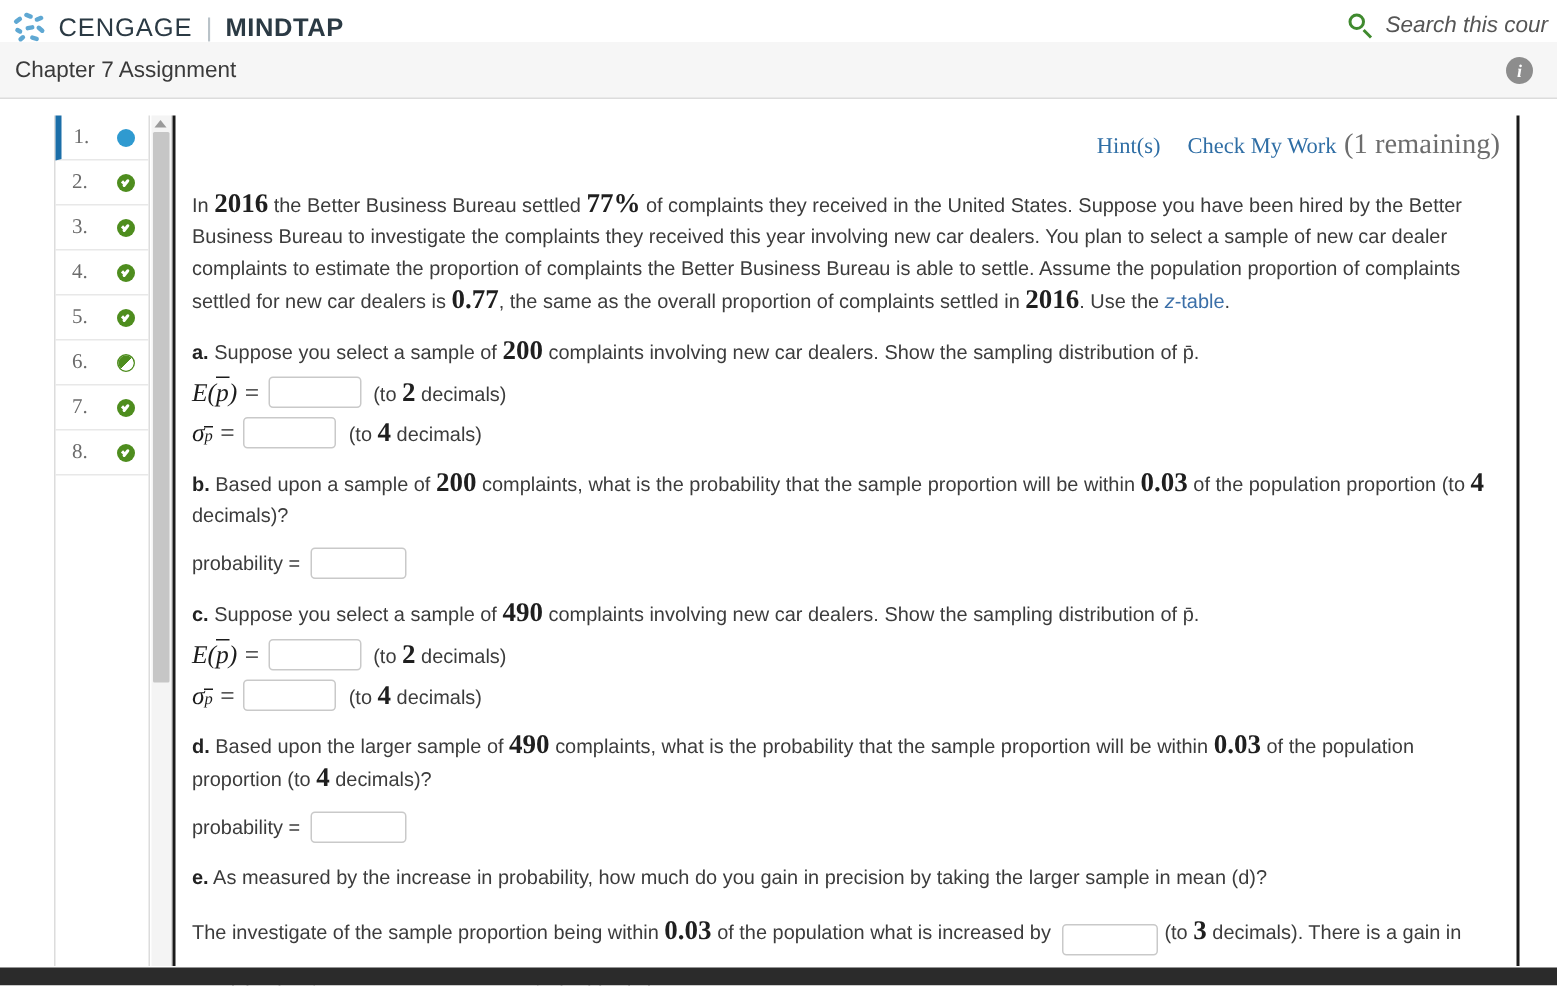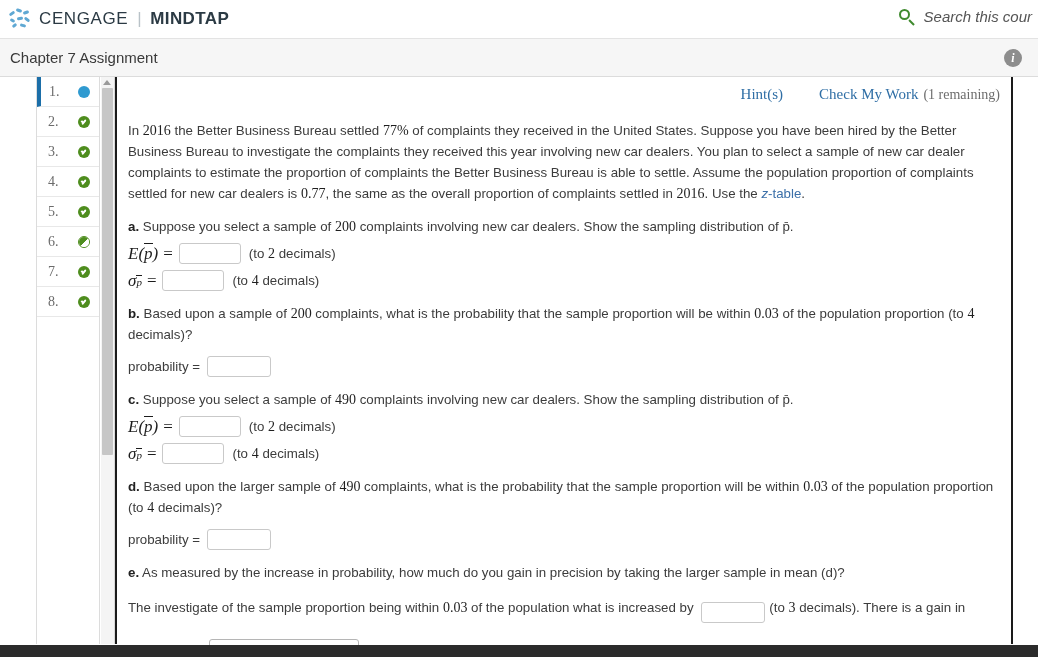--- a/index.html
+++ b/index.html
@@ -27,21 +27,21 @@
   .brandtext{font-size:17px;letter-spacing:.6px;color:#2b3a44;font-weight:400;}
   .brandsep{display:inline-block;color:#b9c2c8;font-weight:300;margin:0 8px 0 9px;}
   .brandtext b{font-weight:700;letter-spacing:.4px;}
   .search{position:absolute;right:6px;top:8px;display:flex;align-items:center;font-style:italic;}
   .search .mag{width:16px;height:16px;position:relative;margin-right:9px;flex:none;}
   .search .mag .ring{position:absolute;left:0;top:0;width:11px;height:11px;border:2.2px solid #3f8a2e;border-radius:50%;box-sizing:border-box;}
   .search .mag .hdl{position:absolute;left:10px;top:10px;width:7px;height:2.2px;background:#3f8a2e;transform:rotate(45deg);transform-origin:left center;}
   .search .stxt{font-size:15px;color:#555;white-space:nowrap;}
 
   
-  .titlebar{position:absolute;left:0;top:39px;width:1038px;height:37px;background:#f6f6f6;
+  .titlebar{position:absolute;left:0;top:28px;width:1038px;height:37px;background:#f6f6f6;
     border-bottom:1px solid #dcdcdc;display:flex;align-items:center;}
   .titlebar .t{font-size:15px;color:#3a3a3a;padding-left:10px;}
   .infobtn{position:absolute;right:16px;top:10px;width:18px;height:18px;border-radius:50%;
     background:#8d8d8d;color:#fff;font-size:12px;font-weight:700;font-style:italic;
     display:flex;align-items:center;justify-content:center;font-family:"Liberation Serif",serif;}
 
   
   .content{position:absolute;left:0;top:77px;width:1038px;height:567px;background:#fff;}
 
   
@@ -68,25 +68,25 @@
     border-right:1px solid #d8d8d8;}
   .scrollarrow{position:absolute;left:2px;top:3px;width:0;height:0;
     border-left:4px solid transparent;border-right:4px solid transparent;border-bottom:5px solid #9a9a9a;}
   .scrollthumb{position:absolute;left:1px;top:11px;width:11px;height:367px;background:#c6c6c6;border-radius:1px;}
 
   
   .qpane{position:absolute;left:115px;top:0;right:25px;height:567px;background:#fff;
     border-left:2px solid #1a1a1a;border-right:2px solid #1a1a1a;box-sizing:border-box;
     padding:0 9px 0 9px;}
   .toolrow{display:flex;justify-content:flex-end;align-items:baseline;padding:9px 2px 0 0;}
-  .toollink{font-family:"Liberation Serif",serif;font-size:15px;color:#2f6ea5;margin-left:36px;cursor:pointer;}
-  .remaining{font-family:"Liberation Serif",serif;font-size:14px;color:#6d6d6d;margin-left:5px;}
+  .toollink{font-family:"Liberation Serif",serif;font-size:15px;color:#2f6ea5;margin-left:18px;cursor:pointer;}
+  .remaining{font-family:"Liberation Serif",serif;font-size:19px;color:#6d6d6d;margin-left:5px;}
 
   .ptext{font-size:13.3px;color:#3c3c3c;line-height:21px;margin:17px 2px 0 2px;text-align:left;}
-  .n{font-family:"Liberation Serif",serif;font-weight:400;font-size:14px;color:#1f1f1f;}
+  .n{font-family:"Liberation Serif",serif;font-weight:700;font-size:18px;color:#1f1f1f;}
   .zlink{color:#3b6fa8;cursor:pointer;}
   .zlink i{font-style:italic;}
   .part{font-size:13.3px;color:#3c3c3c;line-height:21px;margin:12px 2px 0 2px;}
   .part b{color:#222;}
 
   .mathline{display:flex;align-items:center;margin:6px 2px 0 2px;}
   .mathsym{font-family:"Liberation Serif",serif;font-style:italic;font-size:17px;color:#1c1c1c;
     display:flex;align-items:baseline;}
   .pbar{position:relative;display:inline-block;}
   .pbar:after{content:"";position:absolute;left:0;right:0;top:-1px;height:1.2px;background:#1c1c1c;}

